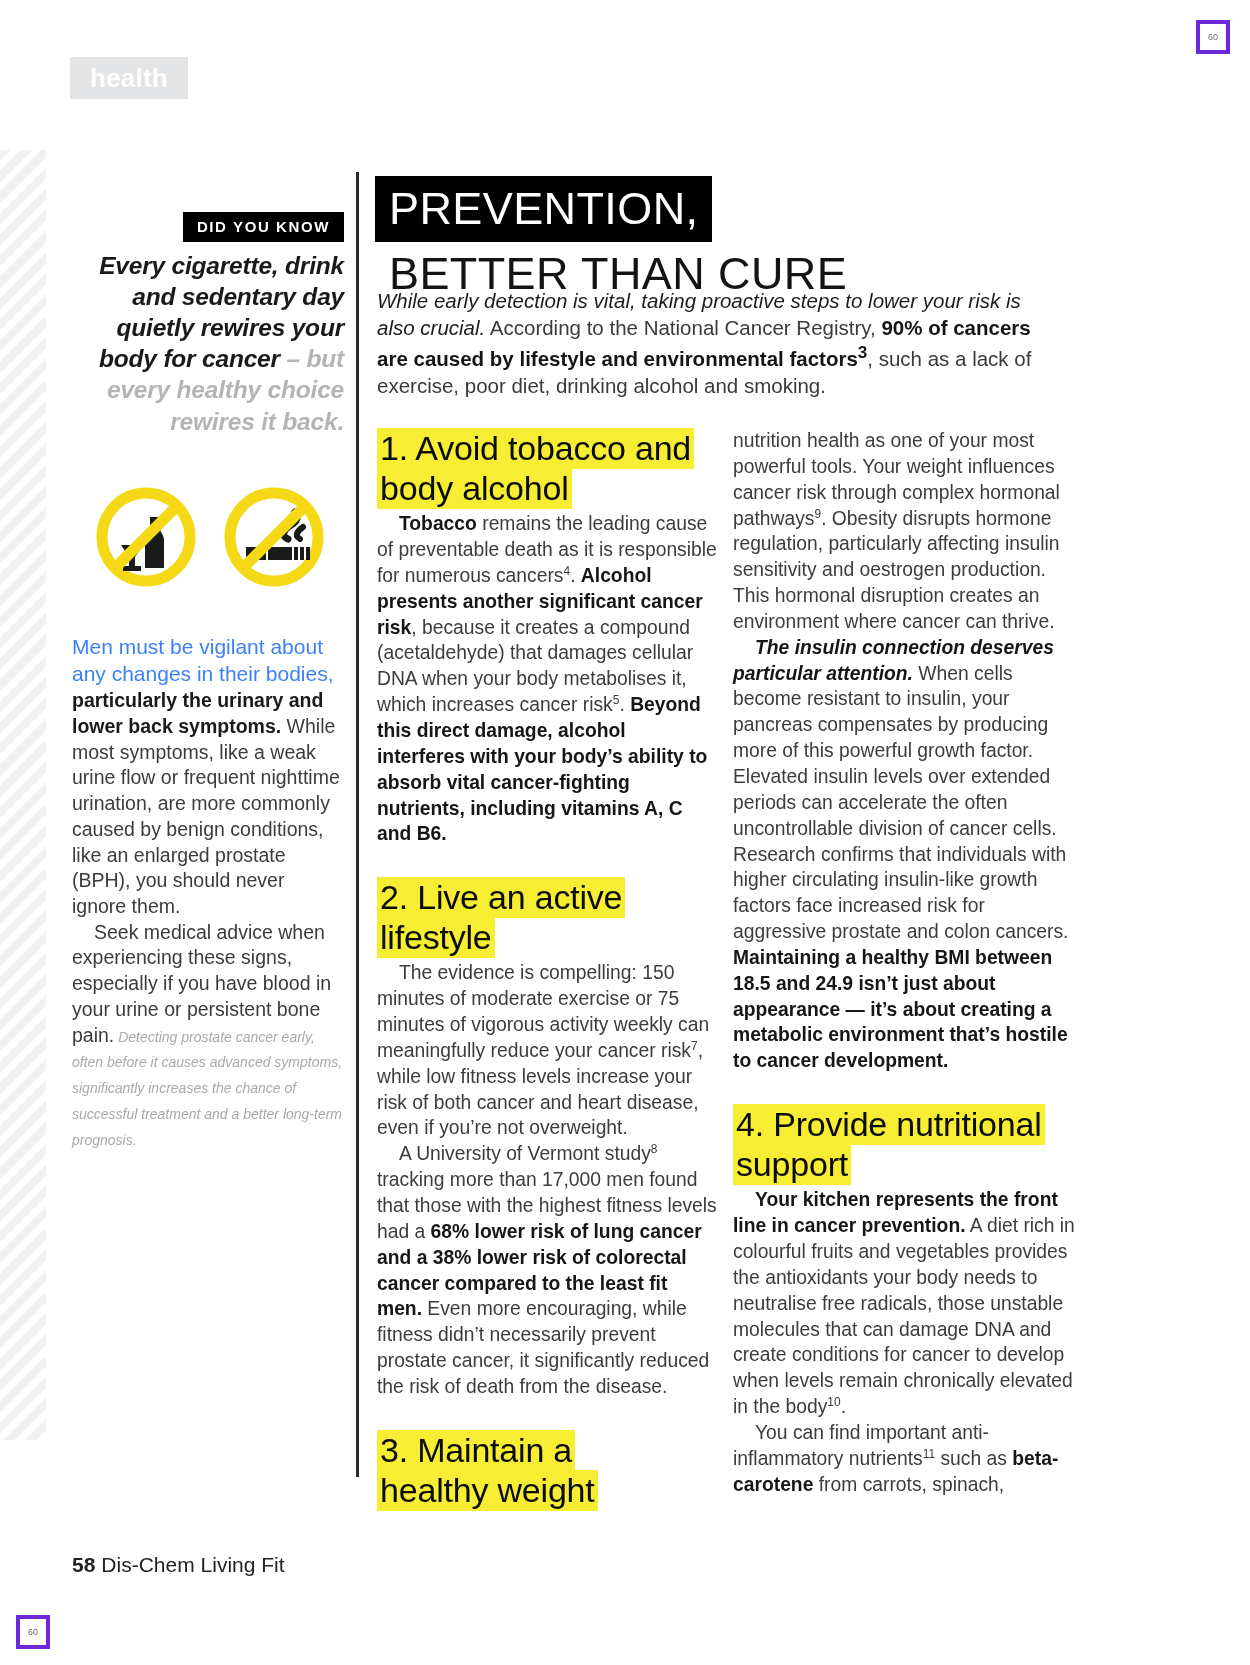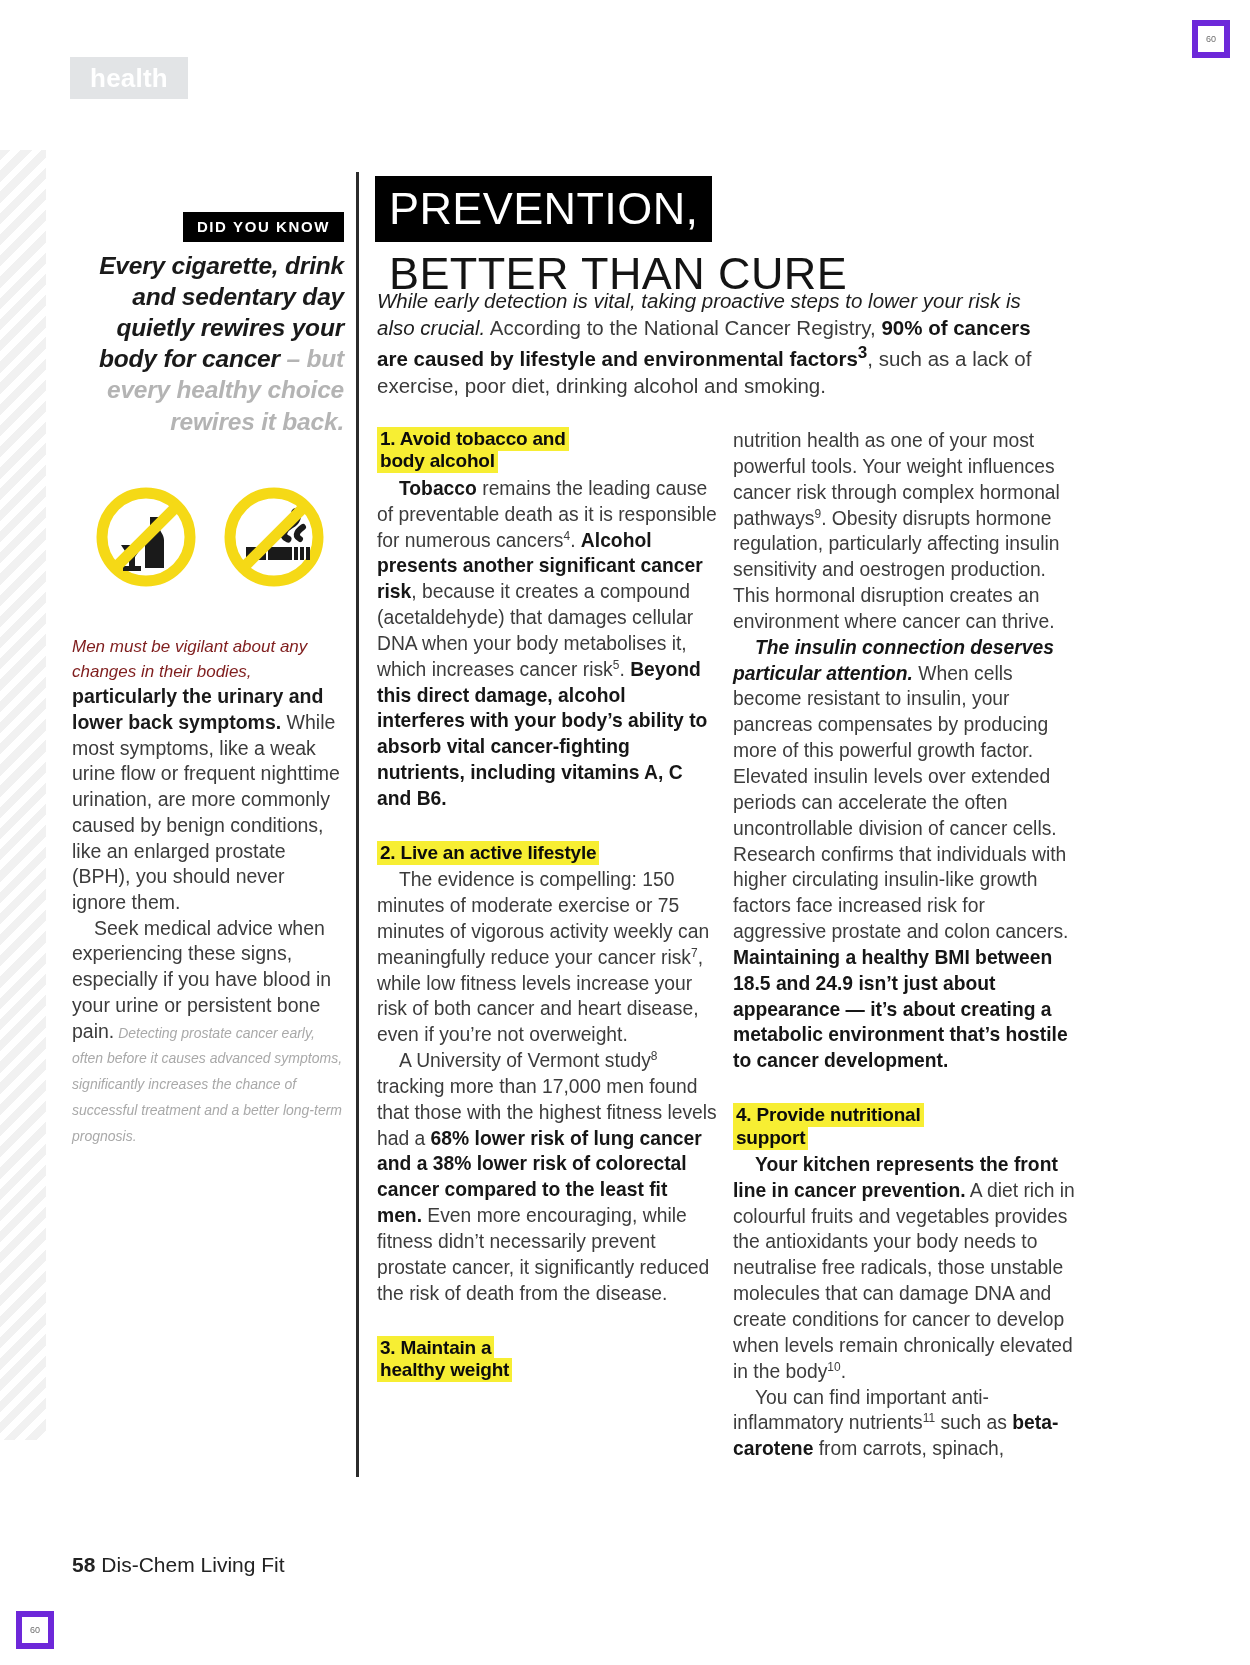--- a/index.html
+++ b/index.html
@@ -15,21 +15,21 @@
     font-family: "Liberation Sans", sans-serif;
     color: #1a1a1a;
     overflow: hidden;
   }
 
   
   .corner-mark {
     position: absolute;
     width: 26px;
     height: 26px;
-    border: 6px solid #6d28d9;
+    border: 4px solid #6d28d9;
     font-size: 9px;
     line-height: 26px;
     text-align: center;
     color: #6e6e6e;
     background: #fff;
     font-family: "Liberation Sans", sans-serif;
   }
   .corner-mark.tr { right: 20px; top: 20px; }
   .corner-mark.bl { left: 16px; bottom: 16px; }
 
@@ -116,23 +116,22 @@
 
   
   .side-body {
     margin-top: 40px;
     font-size: 19.5px;
     line-height: 1.32;
     color: #3c3c3c;
     text-align: left;
   }
   .side-body .it {
-    font-style: italic;
-    color: #7f1d1d;
-    font-size: 17px;
+    color: #3b82f6;
+    font-size: 21px;
   }
   .side-body .bd { font-weight: 700; color: #1a1a1a; }
   .side-body .gray-it {
     font-style: italic;
     color: #a9a9a9;
     font-size: 14px;
   }
   .side-body p { margin: 0; }
   .side-body p + p { text-indent: 22px; }
 
@@ -185,22 +184,22 @@
   .col-mid { left: 377px; width: 340px; }
   .col-right { left: 733px; width: 345px; }
 
   .col p { margin: 0; }
   .col p.indent { text-indent: 22px; }
   .col .bd { font-weight: 700; color: #161616; }
   .col .bdit { font-weight: 700; font-style: italic; color: #161616; }
   .col sup { font-size: 0.62em; vertical-align: super; line-height: 0; }
 
   .sec-head {
-    font-size: 19px;
-    font-weight: 700;
+    font-size: 34px;
+    font-weight: 400;
     line-height: 1.18;
     color: #0c0c0c;
     margin: 0 0 3px 0;
     letter-spacing: -0.2px;
   }
   .sec-head span {
     background: #f7ee33;
     box-decoration-break: clone;
     -webkit-box-decoration-break: clone;
     padding: 1px 3px 2px 3px;

